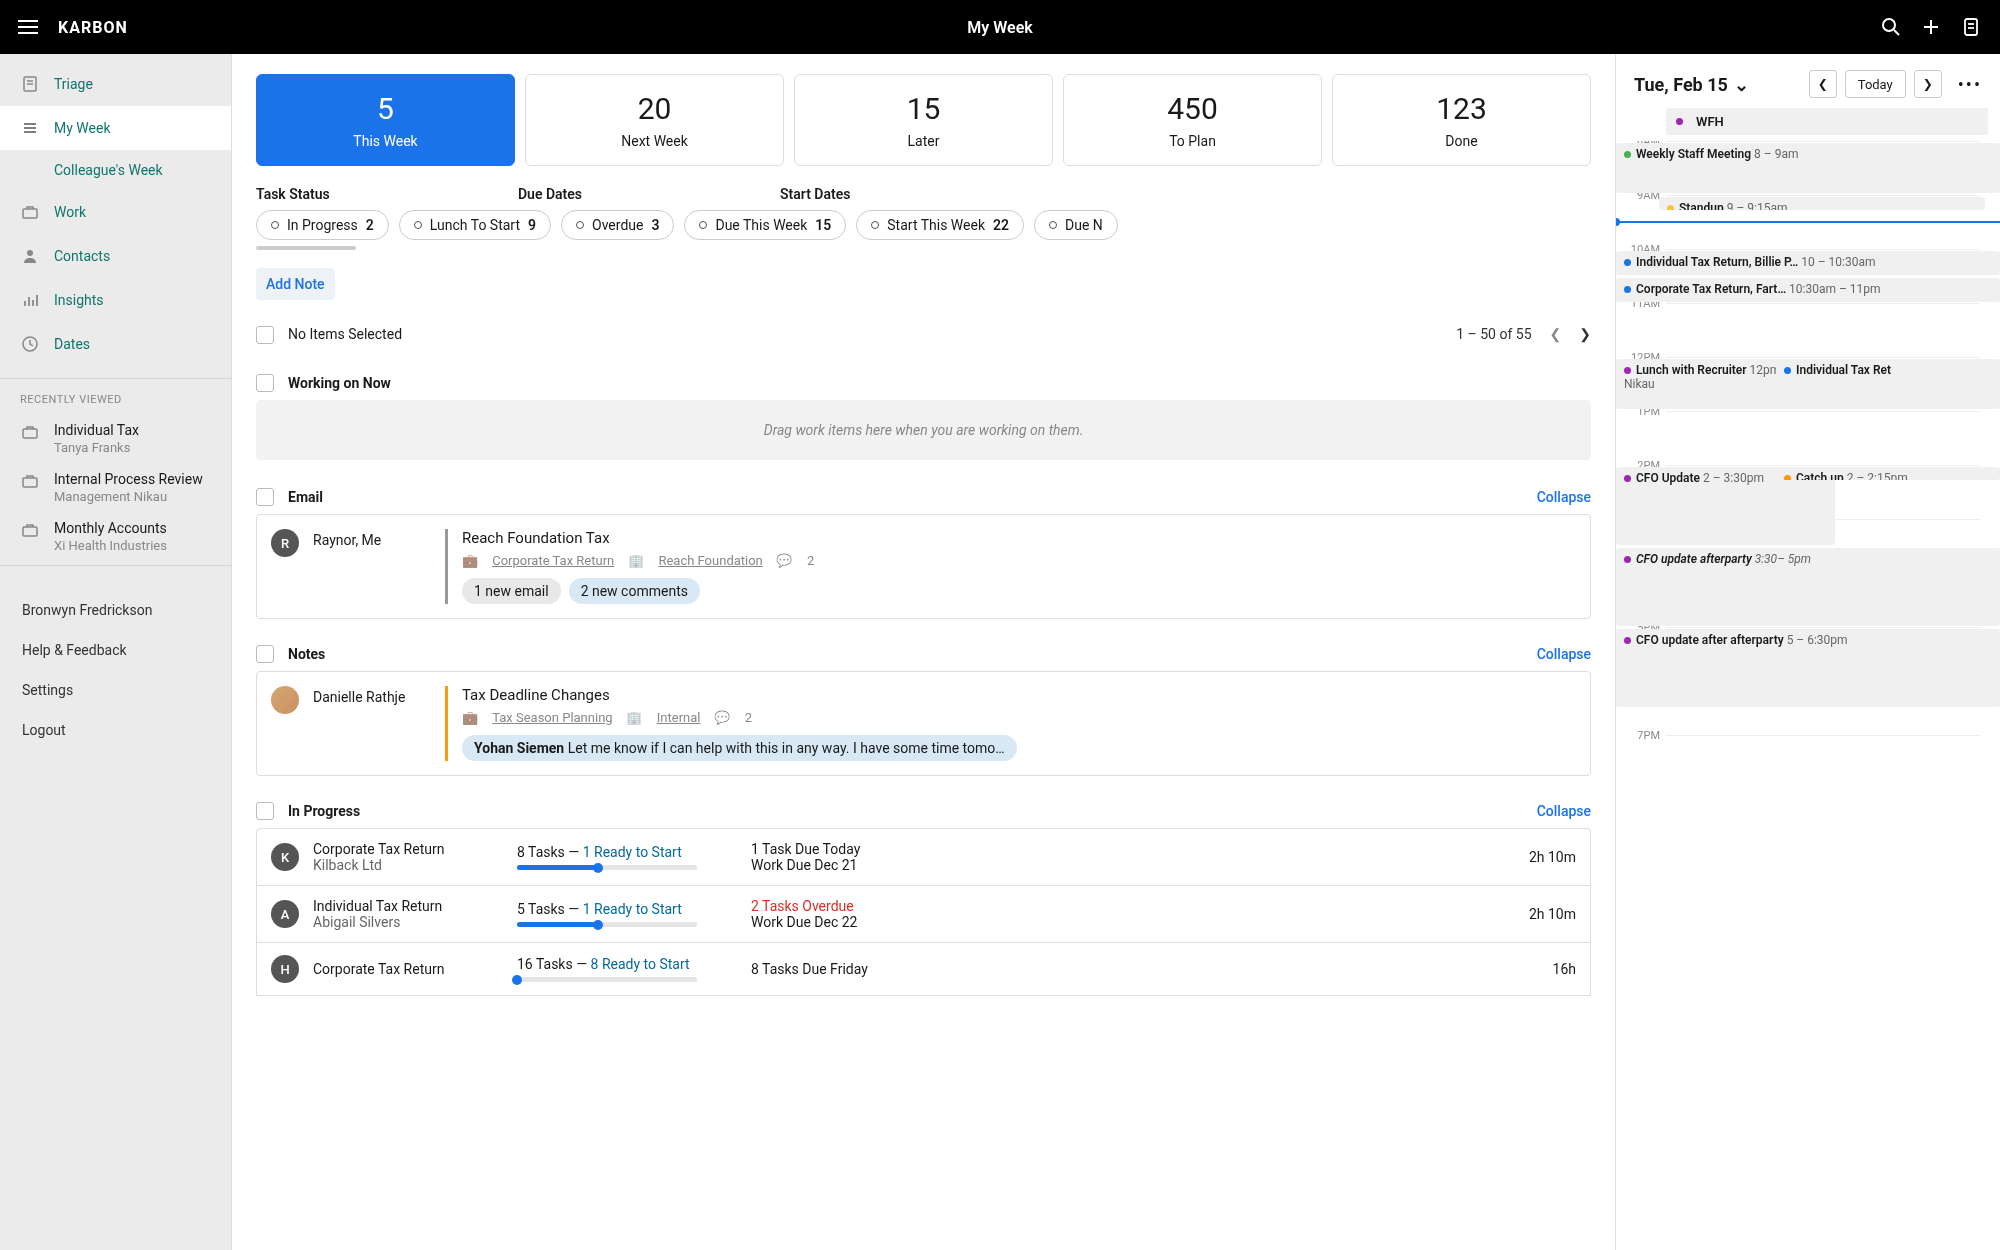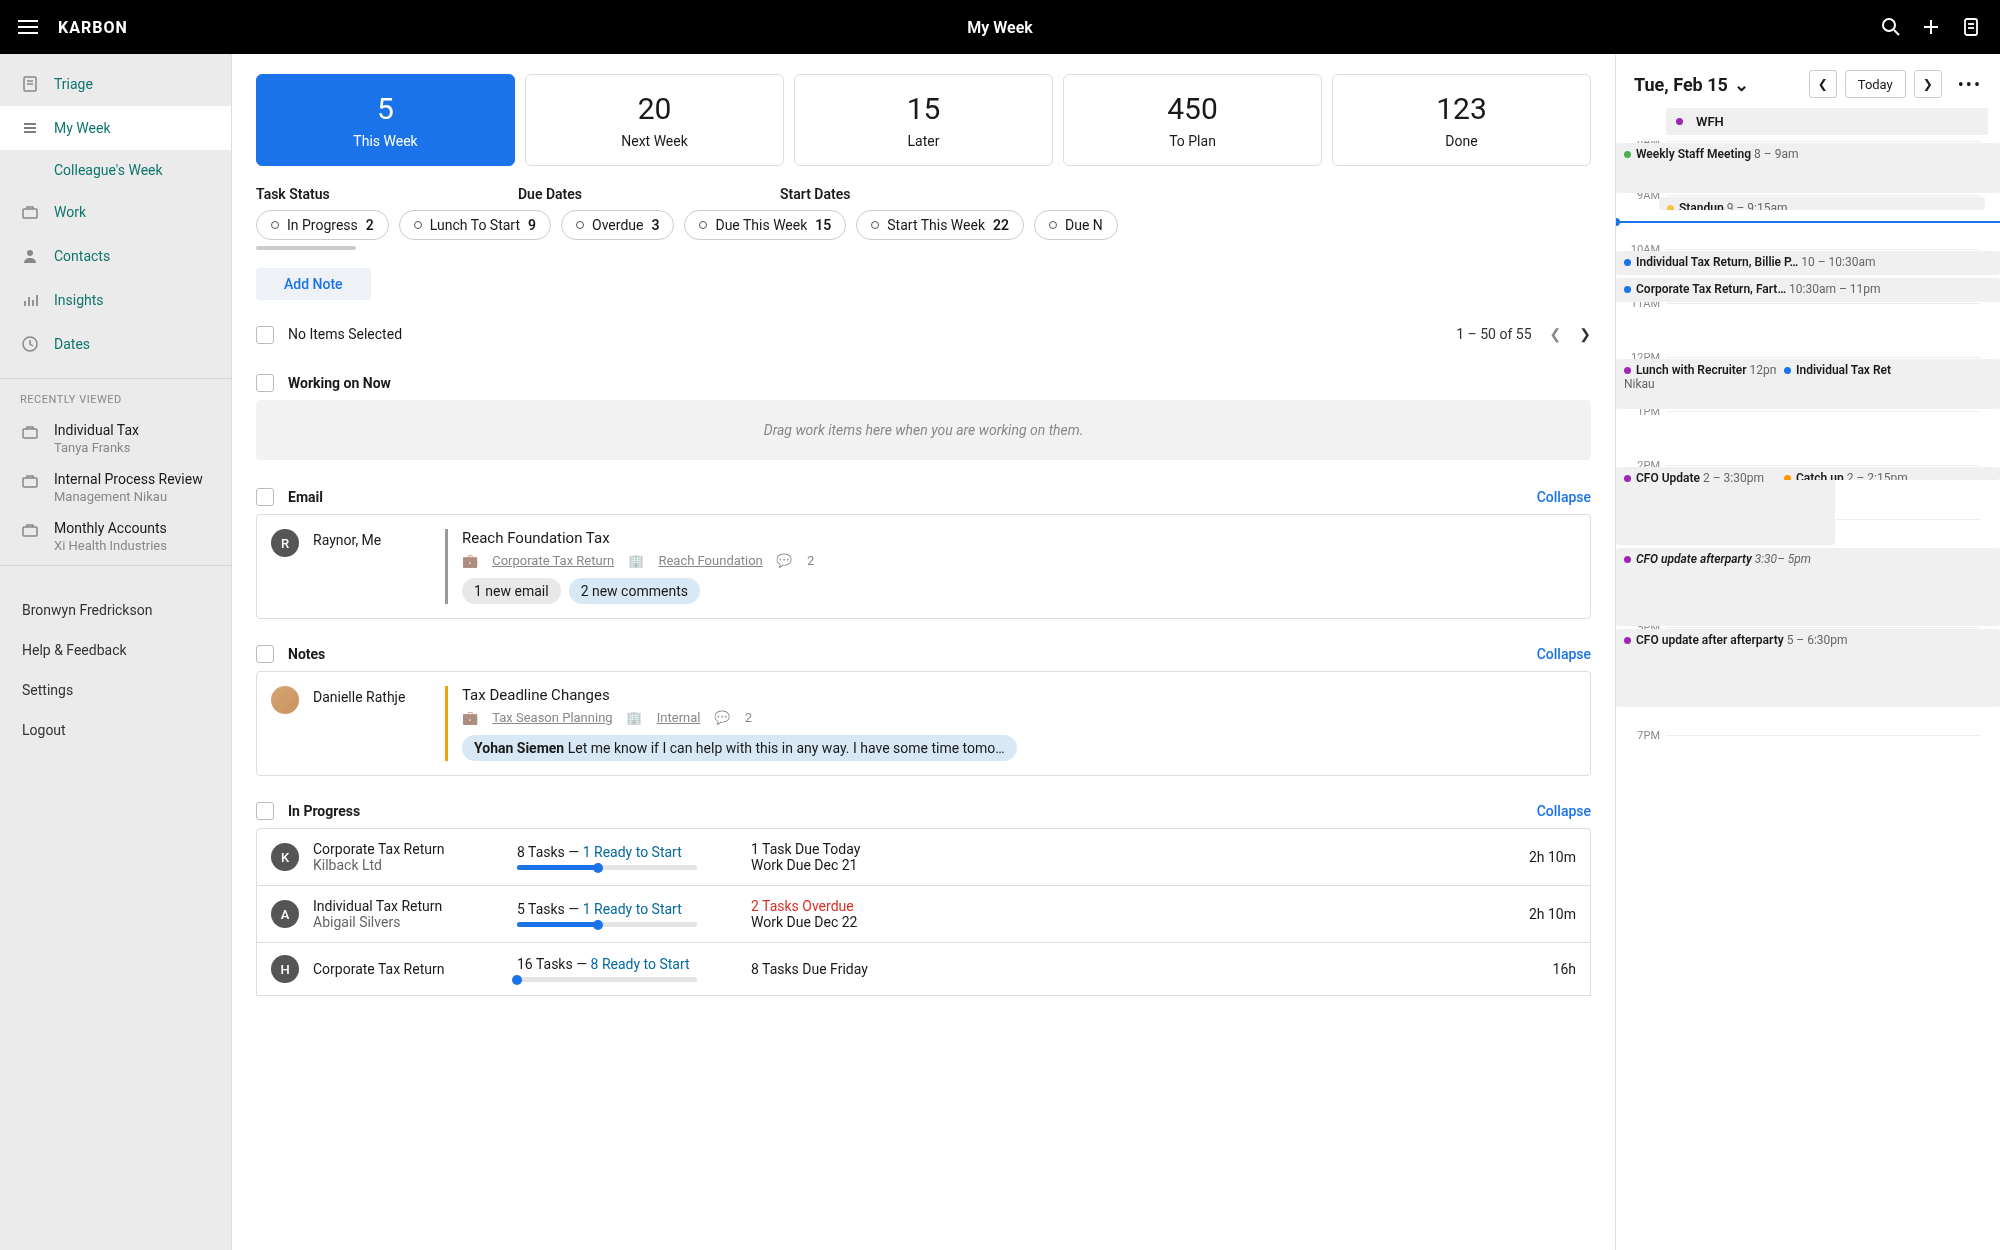--- a/index.html
+++ b/index.html
@@ -33,21 +33,21 @@
 .week-label{font-size:14px;margin-top:6px}
 .filter-labels{display:flex;margin-bottom:8px}
 .filter-label{font-weight:600;font-size:14px}
 .filter-label:nth-child(1){width:262px}
 .filter-label:nth-child(2){width:262px}
 .filter-pills{display:flex;gap:10px;overflow-x:hidden;margin-bottom:6px}
 .pill{border:1px solid #ccc;border-radius:18px;padding:6px 14px;display:flex;align-items:center;gap:8px;white-space:nowrap;cursor:pointer;font-size:14px}
 .pill-dot{width:8px;height:8px;border:1.5px solid #555;border-radius:50%}
 .pill-count{font-weight:600}
 .scrollbar-ind{width:100px;height:4px;background:#ccc;border-radius:2px;margin-bottom:18px}
-.add-note{display:inline-block;background:#eef2f6;padding:8px 28px;border-radius:4px;color:#1a73e8;font-weight:500;cursor:pointer;margin-bottom:18px}
+.add-note{display:inline-block;background:#eef2f6;padding:8px 10px;border-radius:4px;color:#1a73e8;font-weight:500;cursor:pointer;margin-bottom:18px}
 .selection-row{display:flex;align-items:flex-start;padding:8px 0;margin-bottom:14px}
 .checkbox{width:18px;height:18px;border:1.5px solid #bbb;border-radius:3px;margin-right:14px;cursor:pointer}
 .pagination{margin-left:auto;display:flex;align-items:center;gap:18px;color:#333}
 .page-arrow{cursor:pointer;font-size:14px;color:#888}
 .section-header{display:flex;align-items:center;padding:8px 0;font-weight:700}
 .collapse-link{margin-left:auto;color:#1a73e8;cursor:pointer;font-weight:500}
 .drop-zone{background:#f2f2f2;border-radius:4px;padding:22px;text-align:center;color:#888;font-style:italic;margin-bottom:20px}
 .item-card{border:1px solid #ddd;border-radius:4px;padding:14px;display:flex;gap:14px;margin-bottom:18px;position:relative}
 .item-card::before{content:"";position:absolute;left:0;top:0;bottom:0;width:0}
 .avatar{width:28px;height:28px;border-radius:50%;background:#555;color:#fff;display:flex;align-items:center;justify-content:center;font-size:13px;font-weight:500;flex-shrink:0}

